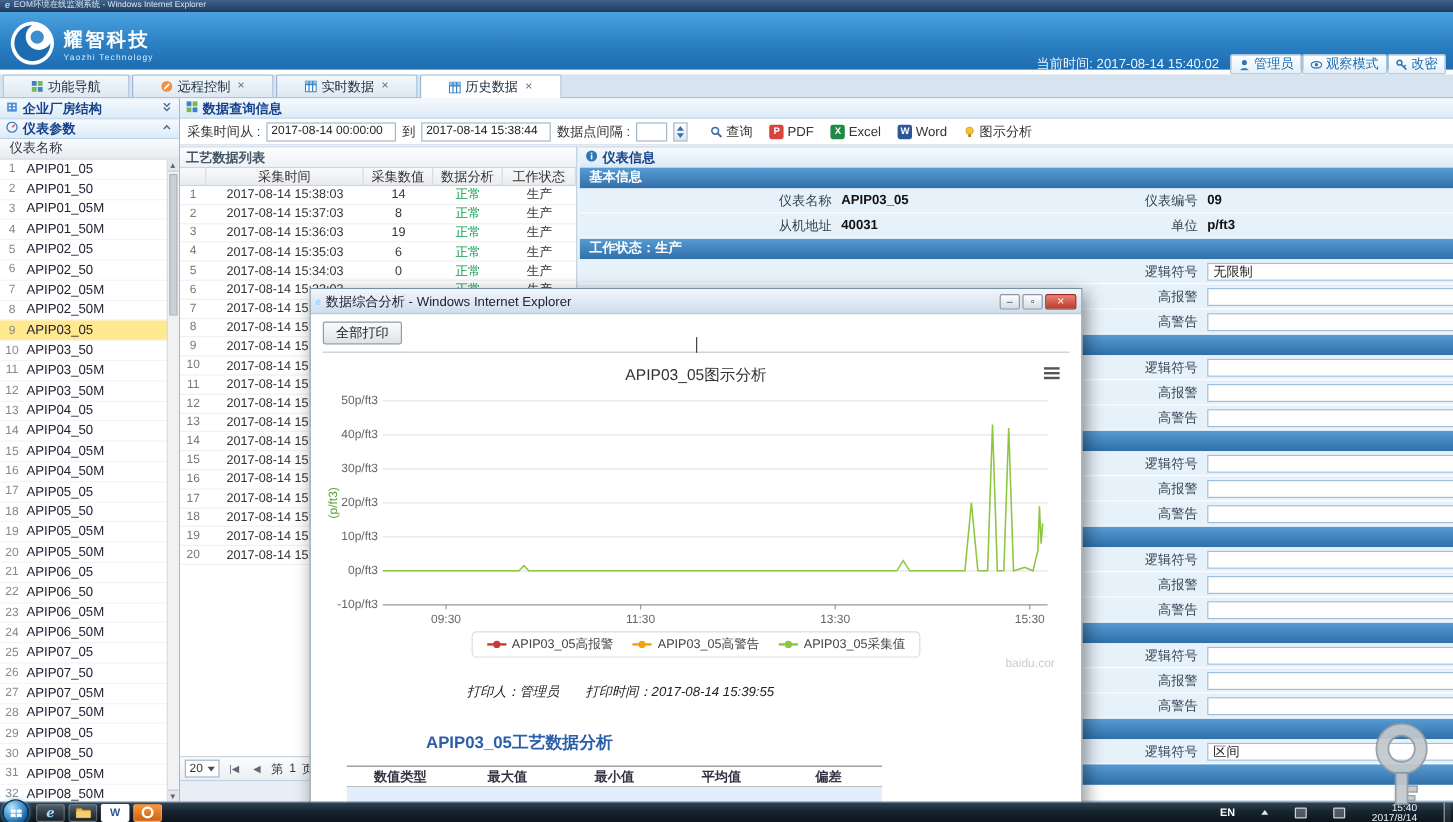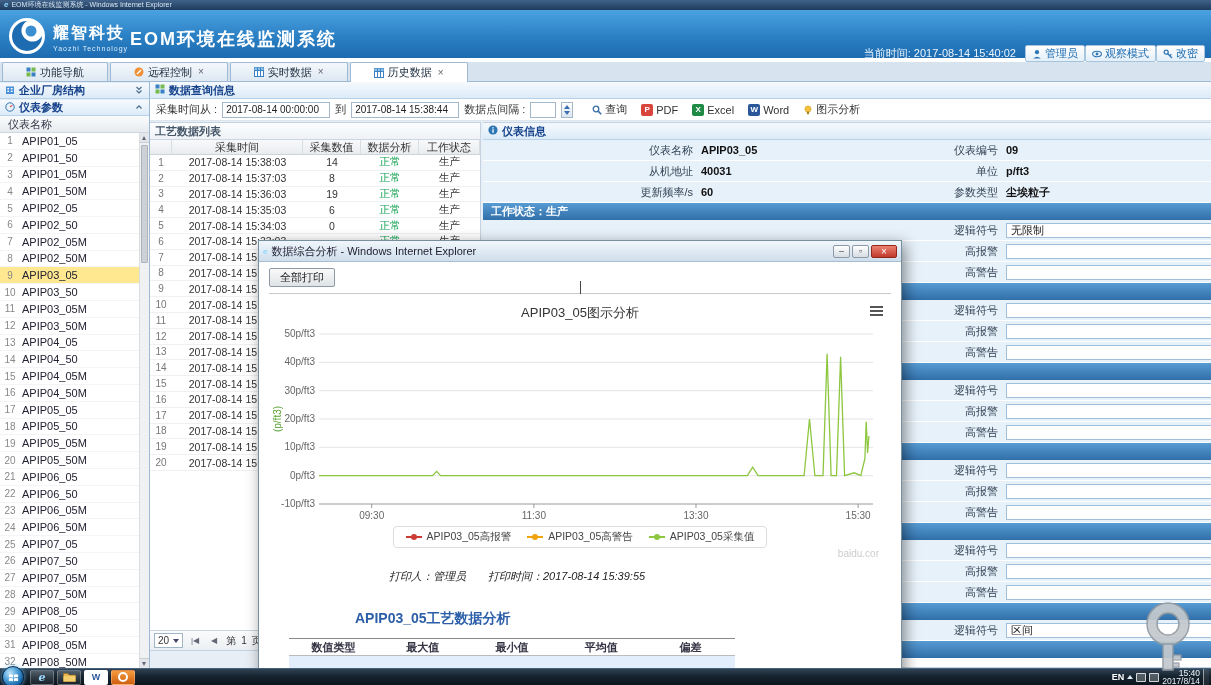--- a/index.html
+++ b/index.html
@@ -134,21 +134,21 @@
 
 #taskbar{position:absolute;left:0;right:0;bottom:0;height:17px;background:linear-gradient(180deg,#2f4254 0%,#17242f 45%,#0c151d 100%);border-top:1px solid #46627a;z-index:100;display:flex;align-items:center;}
 #start-orb{position:absolute;left:2px;bottom:-3px;width:22px;height:22px;border-radius:50%;background:radial-gradient(circle at 35% 30%,#bfe3f8 0%,#57a7dd 35%,#1565a8 70%,#083d6b 100%);border:1px solid #0a2e4e;box-shadow:0 0 4px rgba(120,190,240,.9);display:flex;align-items:center;justify-content:center;cursor:pointer;z-index:2;}
 #task-icons{display:flex;gap:3px;margin-left:30px;}
 .task-icon{width:24px;height:15px;border:1px solid rgba(255,255,255,.25);border-radius:2px;background:linear-gradient(rgba(255,255,255,.2),rgba(255,255,255,.05));display:flex;align-items:center;justify-content:center;cursor:pointer;}
 .ti-ie::after{content:"e";font-style:italic;font-weight:bold;font-size:11px;color:#9fdcff;font-family:"DejaVu Serif",serif;}
 .ti-word{background:#fff;}
 .ti-word::after{content:"W";color:#2b579a;font-weight:bold;font-size:9px;}
 .ti-app{background:linear-gradient(#f59b3c,#cf5f12);}
 .ti-app::after{content:"";width:6px;height:6px;border-radius:50%;border:2px solid #fff;}
-#tray{margin-left:auto;display:flex;align-items:center;gap:3px;padding-right:2px;color:#fff;height:100%;}
+#tray{margin-left:auto;display:flex;align-items:center;gap:22px;padding-right:2px;color:#fff;height:100%;}
 #tray-lang{font-size:9px;font-weight:bold;}
 .tray-up{width:0;height:0;border-left:3px solid transparent;border-right:3px solid transparent;border-bottom:4px solid #dfe9f2;cursor:pointer;}
 .tico{width:10px;height:9px;border:1px solid rgba(255,255,255,.75);border-radius:1px;background:rgba(255,255,255,.25);cursor:pointer;}
 #clock{text-align:right;font-size:8.5px;line-height:8px;color:#eaf2f8;cursor:default;}
 #show-desktop{width:6px;height:17px;border-left:1px solid rgba(255,255,255,.5);background:rgba(255,255,255,.08);cursor:pointer;}
 
 
 #key-overlay{position:absolute;left:1138px;top:599px;width:60px;height:74px;z-index:110;opacity:.93;pointer-events:none;}
 </style>
 </head>
@@ -168,21 +168,20 @@
           <circle cx="19" cy="19" r="18" fill="#fff"></circle>
           <path d="M19 4 A15 15 0 1 0 34 19 A11 11 0 1 1 19 4 Z" fill="#1d6bb0"></path>
           <circle cx="23" cy="14" r="5.5" fill="#3b8fd0"></circle>
         </svg>
       </span>
       <span>
         <div id="logo-text-cn">耀智科技</div>
         <div id="logo-text-en">Yaozhi Technology</div>
       </span>
     </div>
-    <div id="app-title">EOM环境在线监测系统</div>
     <div id="header-right">
       <div id="header-top-row">
         <span id="current-time">当前时间: 2017-08-14 15:40:02</span>
         <span id="header-buttons"><span class="hbtn">
               <span class="ico">
                 <svg viewBox="0 0 10 10" width="10" height="10">
                   <circle cx="5" cy="3.2" r="2.1" fill="#2f76b4"></circle>
                   <path d="M1.2 9.5 Q5 5.8 8.8 9.5 Z" fill="#2f76b4"></path>
                 </svg>
               </span>
@@ -701,38 +700,33 @@
           <div class="phead">
             <span id="ih-ico"><span class="ico">
                   <svg viewBox="0 0 10 10" width="10" height="10">
                     <circle cx="5" cy="5" r="4.6" fill="#2f76b4"></circle>
                     <rect x="4.35" y="4.2" width="1.3" height="3.6" fill="#fff"></rect>
                     <rect x="4.35" y="2.2" width="1.3" height="1.3" fill="#fff"></rect>
                   </svg>
                 </span></span>
             <span>仪表信息</span>
           </div>
+          <div class="sec-bar">基本信息</div>
           <div id="inst-fields">
               <div class="frow">
                 <span class="lbl">仪表名称</span>
                 <span class="val">APIP03_05</span>
                 <span class="lbl">仪表编号</span>
                 <span class="val">09</span>
               </div>
               <div class="frow">
                 <span class="lbl">从机地址</span>
                 <span class="val">40031</span>
                 <span class="lbl">单位</span>
                 <span class="val">p/ft3</span>
-              </div>
-              <div class="frow">
-                <span class="lbl">更新频率/s</span>
-                <span class="val">60</span>
-                <span class="lbl">参数类型</span>
-                <span class="val">尘埃粒子</span>
               </div>
             </div>
           <div class="sec-bar">工作状态：生产</div>
           <div id="alarm-groups">
               <div class="arow">
                 <span class="lbl">逻辑符号</span>
                 <span class="abox">无限制</span>
               </div>
               <div class="arow">
                 <span class="lbl">高报警</span>

